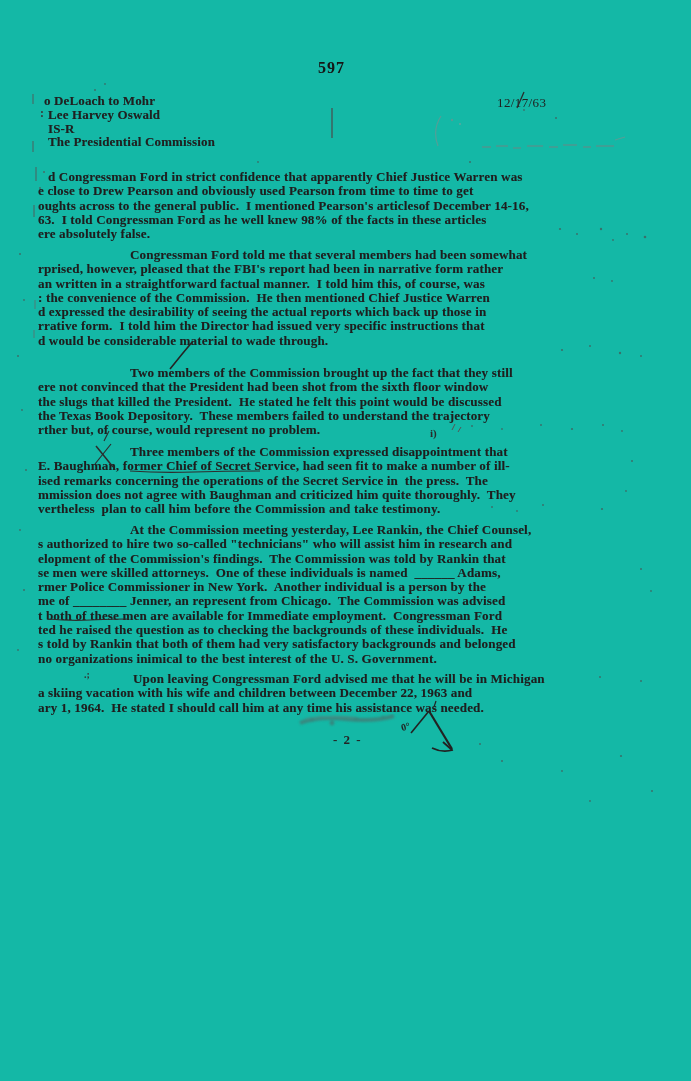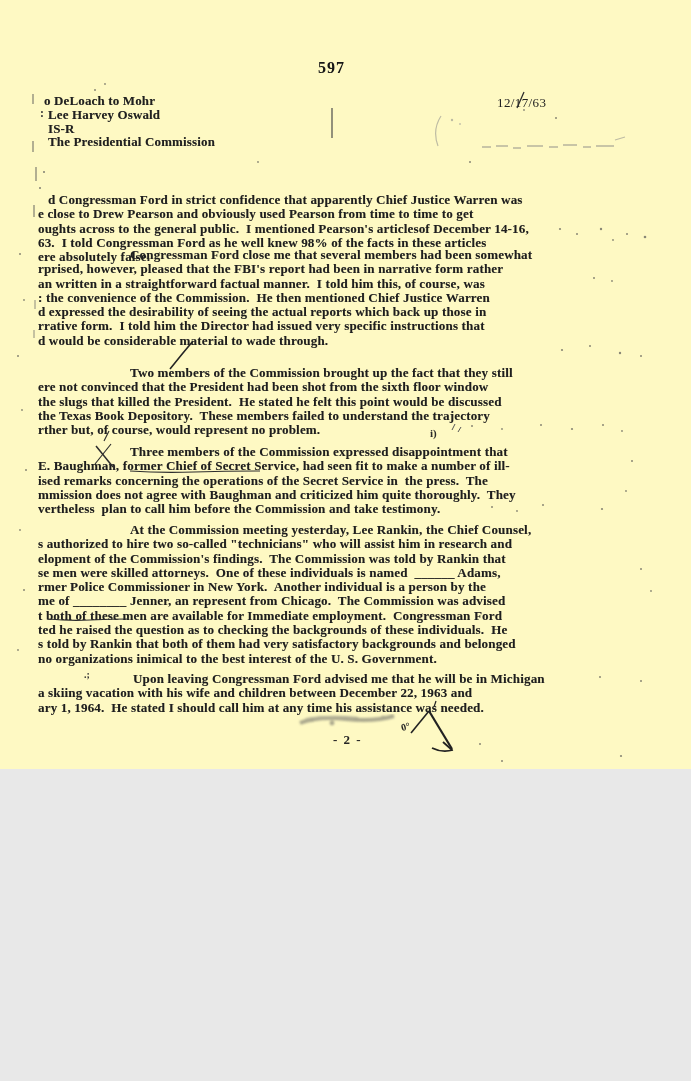--- a/index.html
+++ b/index.html
@@ -1,19 +1,19 @@
 <!DOCTYPE html>
 <html><head>
 <meta charset="utf-8">
 <style>
   html,body{margin:0;padding:0;background:#e8e8e8;}
   .page{
     position:relative;
-    width:691px;height:769px;
-    background:#fef9c3;
+    width:691px;height:1081px;
+    background:#14b8a6;
     font-family:"Liberation Serif", serif;
     color:#1d1d1d;
     overflow:hidden;
   }
   
   .top-pagenum{
     position:absolute;left:318px;top:59px;
     font-size:16px;font-weight:bold;letter-spacing:1px;
     color:#161616;
   }
@@ -37,21 +37,21 @@
   }
   
   .para{position:absolute;left:38px;width:585px;}
   .para .line{
     white-space:pre;
     font-size:13px;line-height:14.3px;font-weight:bold;
     letter-spacing:.18px;color:#1e1e1e;
     text-shadow:.2px .2px 0 rgba(35,35,35,.35);
   }
   .para .line:first-child{padding-left:92px;}
-  .para-1{top:170px;margin-top:23px;} .para-1 .line:first-child{padding-left:10px;}
+  .para-1{top:170px;} .para-1 .line:first-child{padding-left:10px;}
   .para-2{top:248px;}
   .para-3{top:366px;}
   .para-4{top:445px;}
   .para-5{top:523px;}
   .para-6{top:672px;} .para-6 .line:first-child{padding-left:95px;}
   
   .bottom-pagenum{
     position:absolute;left:333px;top:732px;
     font-size:13px;font-weight:bold;letter-spacing:1.5px;color:#242424;
   }
@@ -80,21 +80,21 @@
 
   <div id="body-paragraphs">
       <div class="para para-1">
         <div class="line">d Congressman Ford in strict confidence that apparently Chief Justice Warren was</div>
         <div class="line">e close to Drew Pearson and obviously used Pearson from time to time to get</div>
         <div class="line">oughts across to the general public.  I mentioned Pearson's articlesof December 14-16,</div>
         <div class="line">63.  I told Congressman Ford as he well knew 98% of the facts in these articles</div>
         <div class="line">ere absolutely false.</div>
       </div>
       <div class="para para-2">
-        <div class="line">Congressman Ford close me that several members had been somewhat</div>
+        <div class="line">Congressman Ford told me that several members had been somewhat</div>
         <div class="line">rprised, however, pleased that the FBI's report had been in narrative form rather</div>
         <div class="line">an written in a straightforward factual manner.  I told him this, of course, was</div>
         <div class="line">: the convenience of the Commission.  He then mentioned Chief Justice Warren</div>
         <div class="line">d expressed the desirability of seeing the actual reports which back up those in</div>
         <div class="line">rrative form.  I told him the Director had issued very specific instructions that</div>
         <div class="line">d would be considerable material to wade through.</div>
       </div>
       <div class="para para-3">
         <div class="line">Two members of the Commission brought up the fact that they still</div>
         <div class="line">ere not convinced that the President had been shot from the sixth floor window</div>

